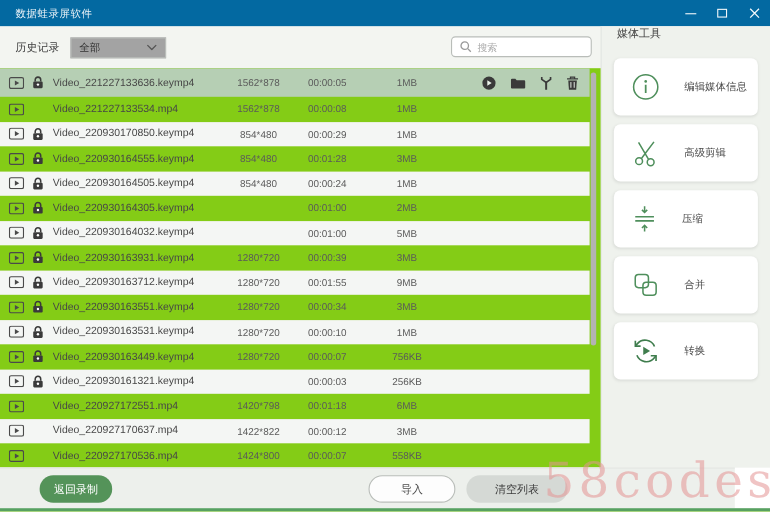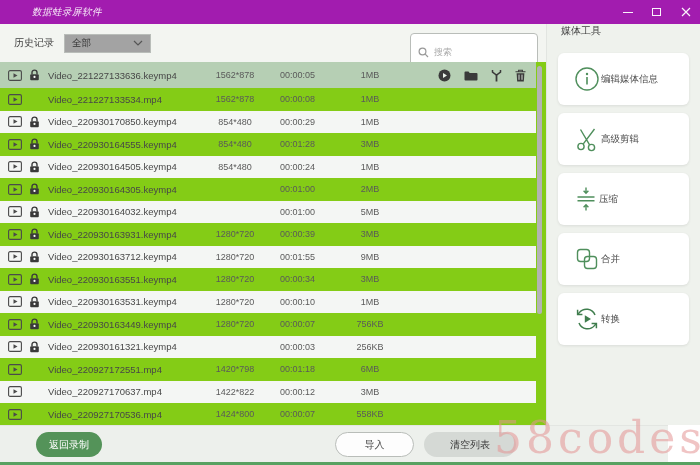--- a/index.html
+++ b/index.html
@@ -1,37 +1,37 @@
 <!DOCTYPE html>
 <html><head>
 <meta charset="utf-8">
 <style>
   * { box-sizing: border-box; margin: 0; padding: 0; }
   html,body { width:700px; height:465px; overflow:hidden; }
   body { font-family:"Liberation Sans", sans-serif; background:#fff; position:relative; }
 
   
-  .titlebar { height:24px; background:#a21caf; display:flex; align-items:center; padding-left:32px;font-style:italic; }
+  .titlebar { height:24px; background:#0369a1; display:flex; align-items:center; padding-left:14px; }
   .titlebar .title { color:rgba(255,255,255,.92); font-size:9.5px; letter-spacing:.5px; }
   .controls { margin-left:auto; display:flex; height:100%; }
   .ctrl { width:29px; height:24px; display:flex; align-items:center; justify-content:center; cursor:default; }
   .ctrl-min i { display:block; width:10px; height:1px; background:rgba(255,255,255,.95); }
   .ctrl-max i { display:block; width:9px; height:8px; border:1px solid rgba(255,255,255,.95); }
   .ctrl-close svg { display:block; }
 
   
   .main { display:flex; height:401px; background:#f3f5f1; }
   .left { width:546px; display:flex; flex-direction:column; }
 
   .toolbar { height:38px; display:flex; align-items:center; padding:0 8px 0 14px; position:relative; }
   .history-label { font-size:10px; color:#3f3f3f; margin-right:10px; }
   .dropdown { width:87px; height:19px; background:#a3a3a3; border:1px solid #b9bdb9; display:flex; align-items:center; padding:0 7px; cursor:default; }
   .dropdown .val { font-size:9.5px; color:#333; }
   .dropdown .chev { margin-left:auto; display:flex; }
-  .search { position:absolute; left:410px; top:9px; width:128px; height:19px; border:1px solid #b9bdb9; border-radius:4px; background:#fff; display:flex; align-items:center; padding:18px 7px; gap:5px; }
+  .search { position:absolute; left:410px; top:9px; width:128px; height:19px; border:1px solid #b9bdb9; border-radius:4px; background:#fff; display:flex; align-items:center; padding:8px 7px; gap:5px; }
   .search input { border:none; outline:none; flex:1; min-width:0; font-size:9px; color:#555; background:transparent; font-family:"Liberation Sans",sans-serif; }
   .search input::placeholder { color:#aaa; }
 
   
   .list { position:relative; flex:1; background:#84cc16; overflow:hidden; }
   .row { width:536px; height:22.5px; display:flex; align-items:center; font-size:9px; color:#5a5a5a; cursor:default; }
   .row.stripe { background:#f4f6f4; }
   .row.selected { height:26px; background:#b6cfb4; }
   .c-icon { width:14px; margin-left:8px; display:flex; }
   .c-lock { width:13px; margin-left:7px; display:flex; }
@@ -40,21 +40,21 @@
   .c-dur  { width:55px; text-align:center; }
   .c-size { width:90px; text-align:center; }
   .row-actions { flex:1; display:flex; justify-content:flex-end; align-items:center; gap:13px; padding-right:10px; }
   .act { display:flex; cursor:pointer; }
   .scroll-thumb { position:absolute; right:4px; top:4px; width:5px; height:248px; background:#b3b3b3; border-radius:2.5px; cursor:pointer; }
 
   
   .right { width:154px; background:#eff2ed; border-left:1px solid #e2e5e1; }
   .panel-title { font-size:10px; color:#3f3f3f; margin-left:14px; }
   .cards { margin-top:15px; display:flex; flex-direction:column; align-items:center; gap:8px; }
-  .card { width:131px; height:52px; background:#fff; border-radius:6px; box-shadow:0 1px 3px rgba(0,0,0,.09); display:flex; align-items:center; padding-left:15px; gap:0; cursor:pointer; }
+  .card { width:131px; height:52px; background:#fff; border-radius:6px; box-shadow:0 1px 3px rgba(0,0,0,.09); display:flex; align-items:center; padding-left:15px; gap:21px; cursor:pointer; }
   .card .t-label { font-size:9.5px; color:#4a4a4a; }
 
   
   .footer { position:absolute; left:0; top:425px; width:668px; height:37px; background:#edf0ec; border-top:1px solid #e3e6e2; }
   .btn { position:absolute; top:6px; height:25px; border-radius:12.5px; font-size:10px; display:flex; align-items:center; justify-content:center; cursor:pointer; font-family:"Liberation Sans",sans-serif; border:none; }
   .btn-back   { left:36px;  width:66px;  background:#549359; color:#fff; }
   .btn-import { left:335px; width:79px;  background:#fdfdfd; color:#4a4a4a; border:1px solid #b9bdb9; }
   .btn-clear  { left:424px; width:92px;  background:#d5d9d5; color:#3b3b3b; }
   .bottom-line { position:absolute; left:0; top:462px; width:700px; height:3px; background:#58a161; }
 

